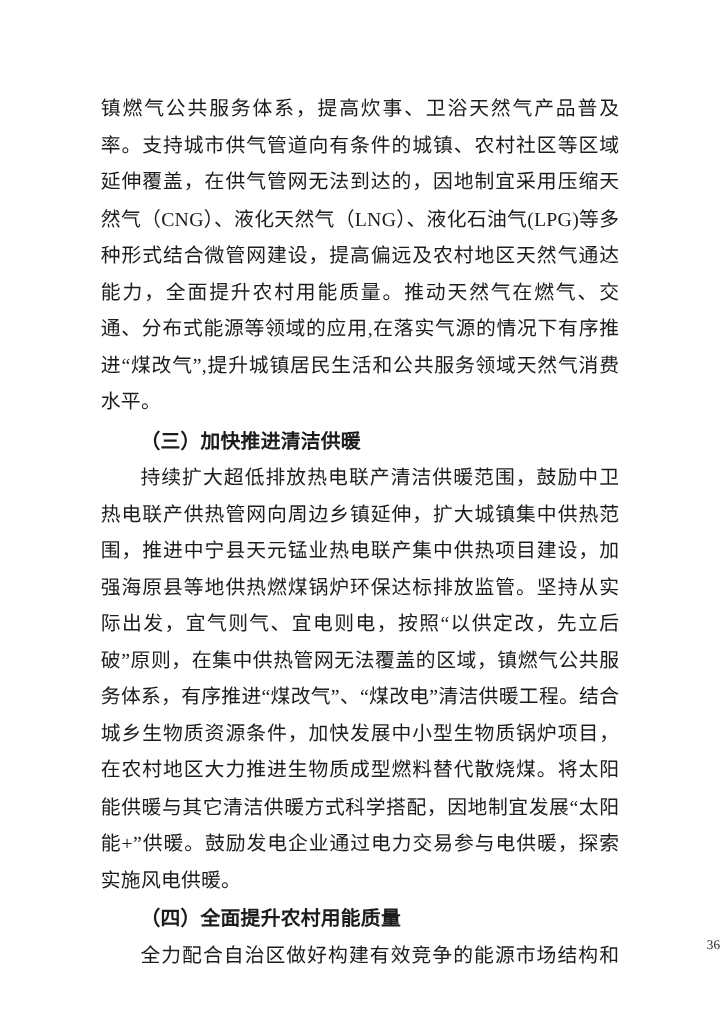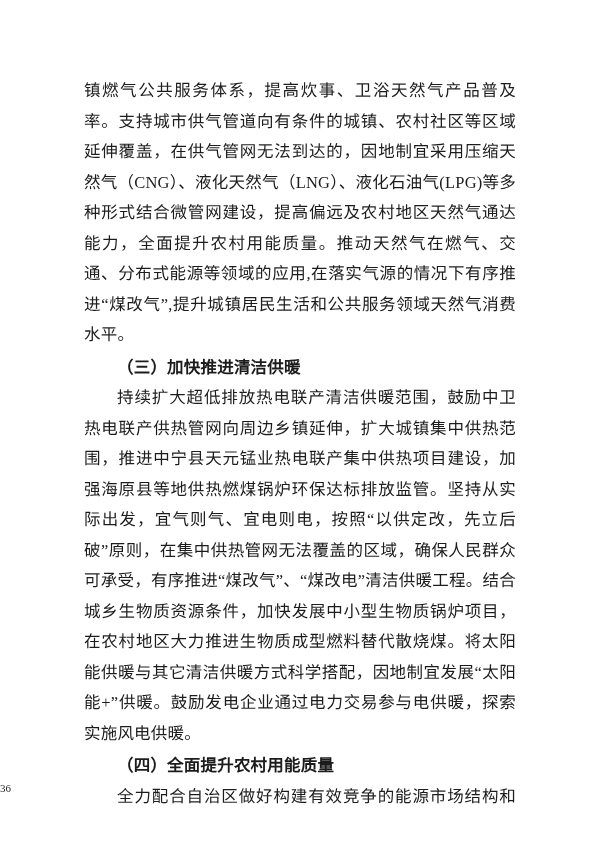--- a/index.html
+++ b/index.html
@@ -41,35 +41,35 @@
     line-height: 30.5px;
     font-weight: bold;
     text-indent: 2em;
     letter-spacing: 0.2px;
   }
   .footer {
     position: absolute;
     left: 0;
     right: 0;
     top: 778px;
-    text-align: left;
+    text-align: right;
   }
   .page-number {
     font-size: 11px;
     color: #2a2a2a;
     font-family: "Liberation Serif", "DejaVu Serif", serif;
   }
 </style>
 </head>
 <body>
 
 <div class="page">
   <div class="content">
     <p class="para">镇燃气公共服务体系，提高炊事、卫浴天然气产品普及率。支持城市供气管道向有条件的城镇、农村社区等区域延伸覆盖，在供气管网无法到达的，因地制宜采用压缩天然气（CNG）、液化天然气（LNG）、液化石油气(LPG)等多种形式结合微管网建设，提高偏远及农村地区天然气通达能力，全面提升农村用能质量。推动天然气在燃气、交通、分布式能源等领域的应用,在落实气源的情况下有序推进“煤改气”,提升城镇居民生活和公共服务领域天然气消费水平。</p>
     <h3 class="heading">（三）加快推进清洁供暖</h3>
-    <p class="para indent">持续扩大超低排放热电联产清洁供暖范围，鼓励中卫热电联产供热管网向周边乡镇延伸，扩大城镇集中供热范围，推进中宁县天元锰业热电联产集中供热项目建设，加强海原县等地供热燃煤锅炉环保达标排放监管。坚持从实际出发，宜气则气、宜电则电，按照“以供定改，先立后破”原则，在集中供热管网无法覆盖的区域，确保人民群众可承受，有序推进“煤改气”、“煤改电”清洁供暖工程。结合城乡生物质资源条件，加快发展中小型生物质锅炉项目，在农村地区大力推进生物质成型燃料替代散烧煤。将太阳能供暖与其它清洁供暖方式科学搭配，因地制宜发展“太阳能+”供暖。鼓励发电企业通过电力交易参与电供暖，探索实施风电供暖。</p>
+    <p class="para indent">持续扩大超低排放热电联产清洁供暖范围，鼓励中卫热电联产供热管网向周边乡镇延伸，扩大城镇集中供热范围，推进中宁县天元锰业热电联产集中供热项目建设，加强海原县等地供热燃煤锅炉环保达标排放监管。坚持从实际出发，宜气则气、宜电则电，按照“以供定改，先立后破”原则，在集中供热管网无法覆盖的区域，镇燃气公共服务体系，有序推进“煤改气”、“煤改电”清洁供暖工程。结合城乡生物质资源条件，加快发展中小型生物质锅炉项目，在农村地区大力推进生物质成型燃料替代散烧煤。将太阳能供暖与其它清洁供暖方式科学搭配，因地制宜发展“太阳能+”供暖。鼓励发电企业通过电力交易参与电供暖，探索实施风电供暖。</p>
     <h3 class="heading">（四）全面提升农村用能质量</h3>
     <p class="para indent">全力配合自治区做好构建有效竞争的能源市场结构和市场体系，加快放开电力、天然气等领域竞争性环节价格，</p>
   </div>
   <div class="footer">
     <span class="page-number">36</span>
   </div>
 </div>
 
 </body></html>

